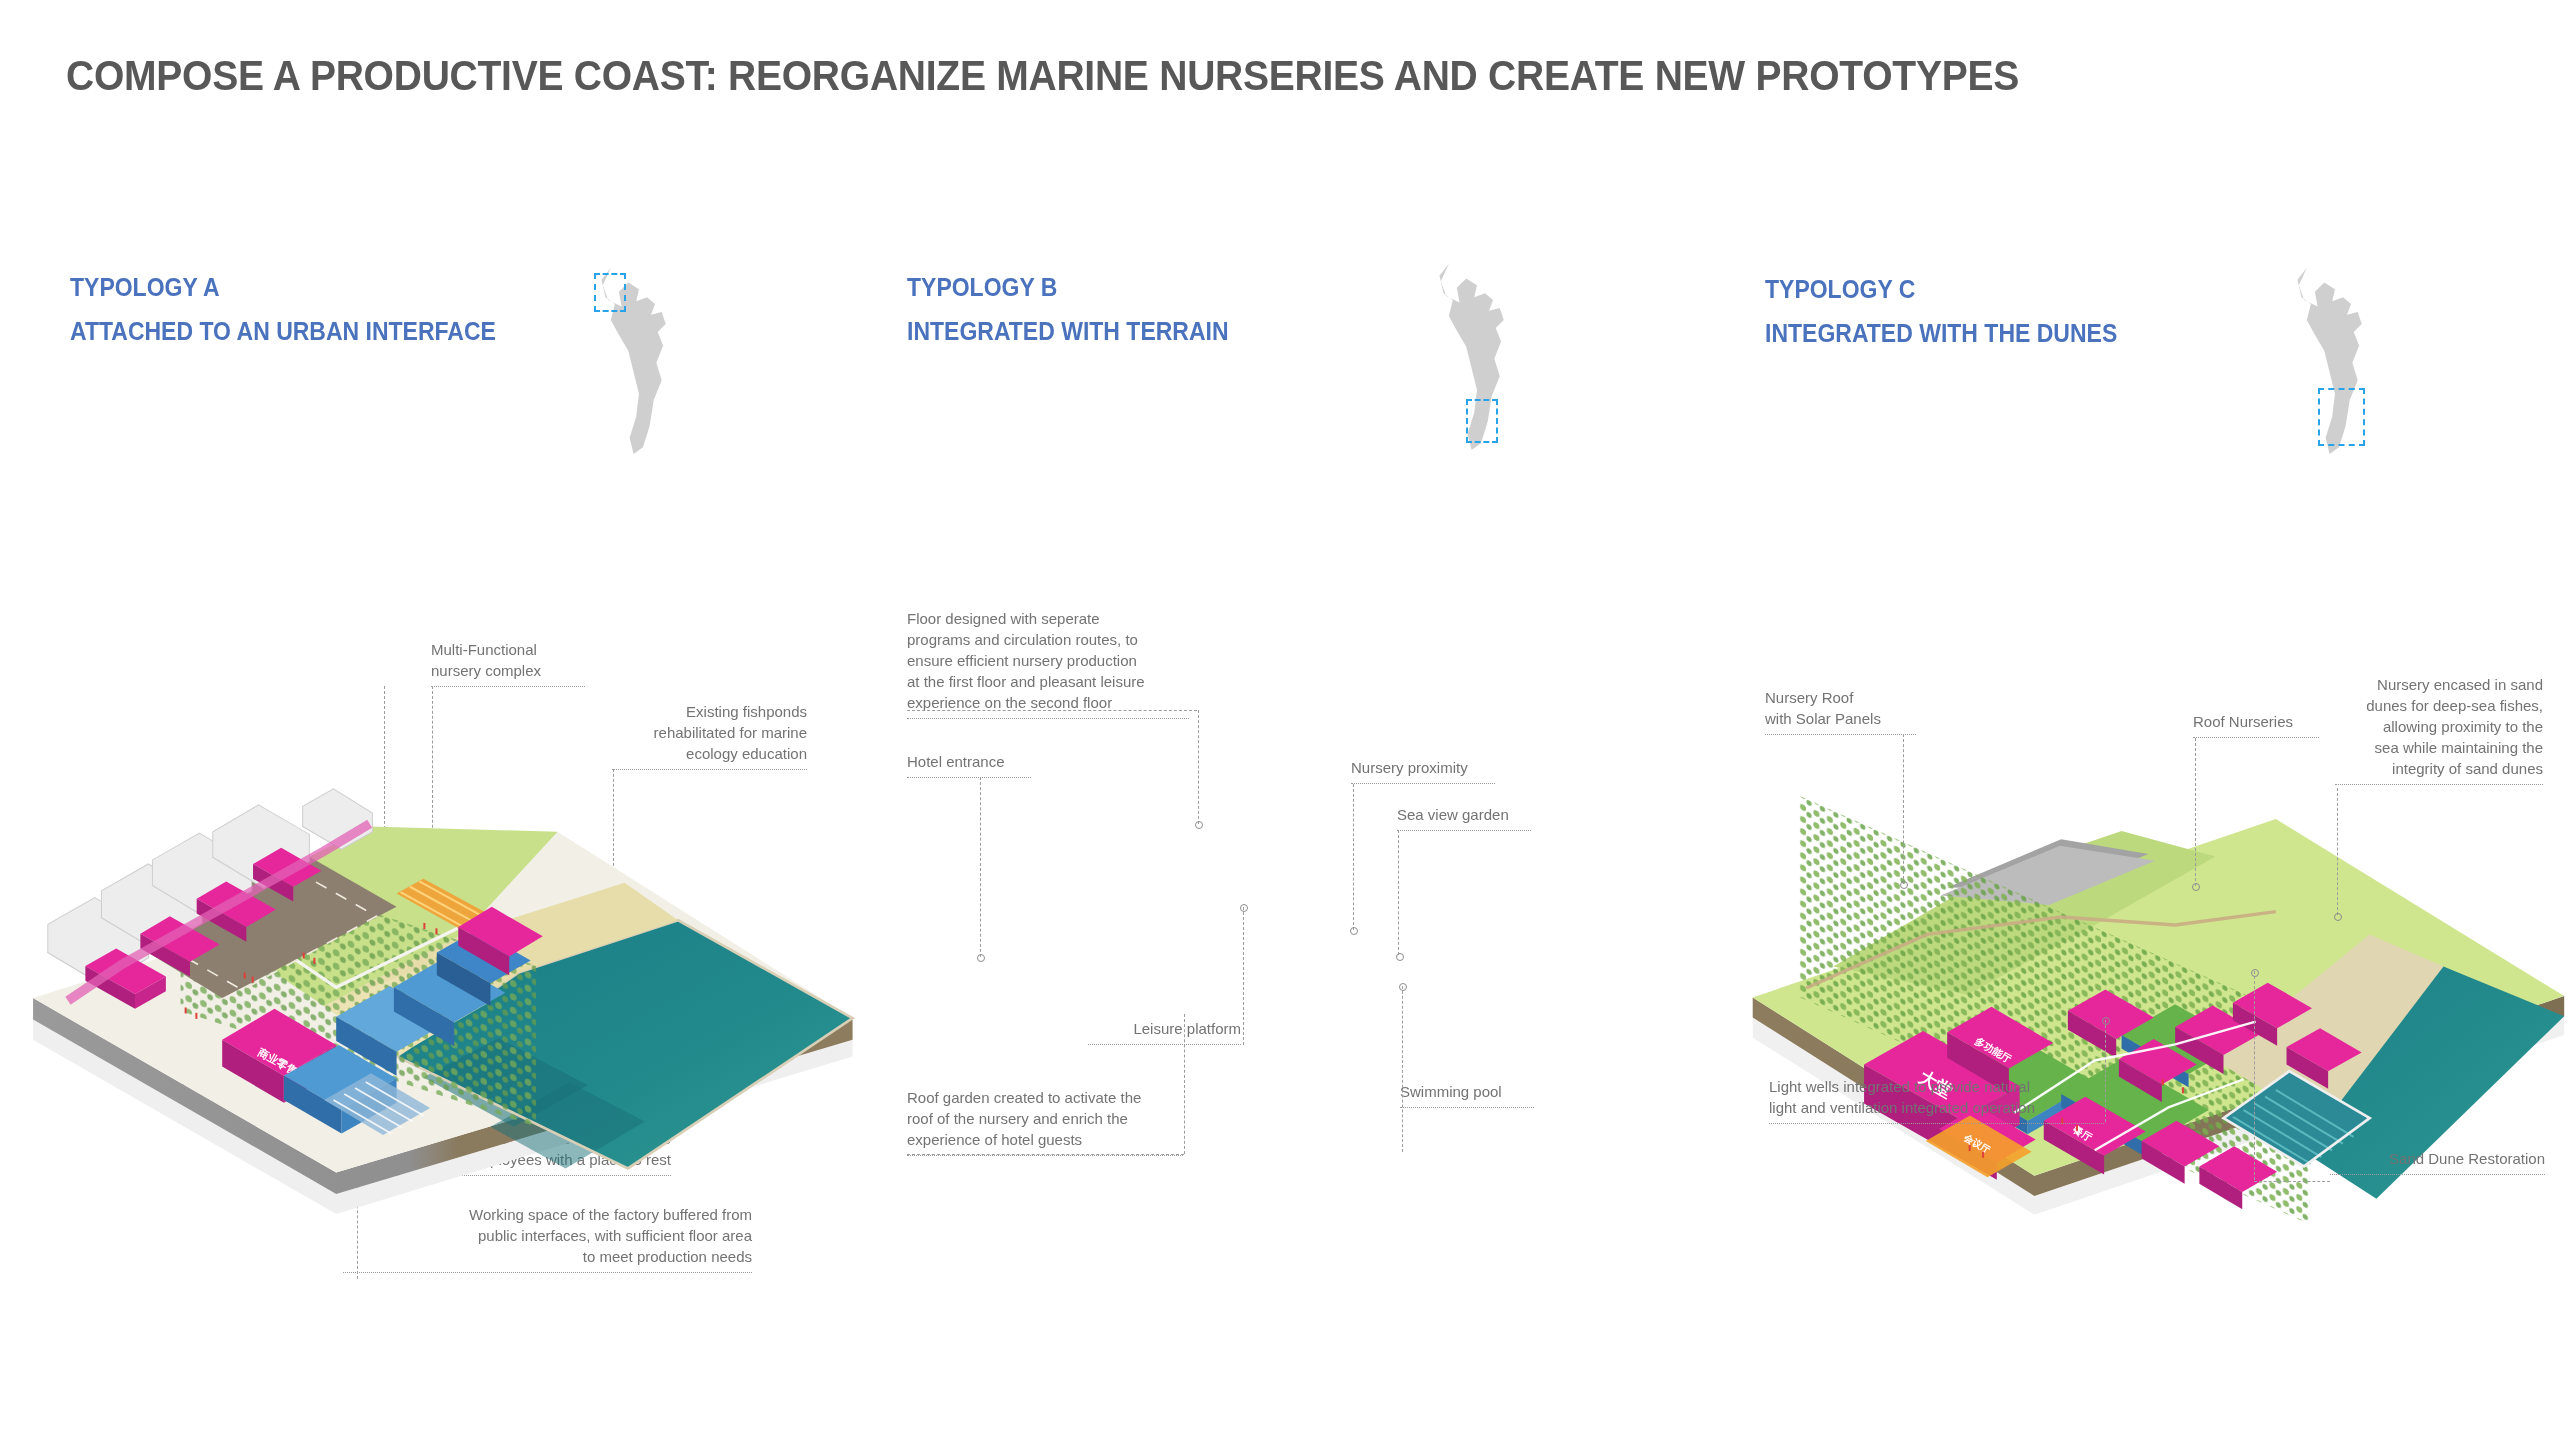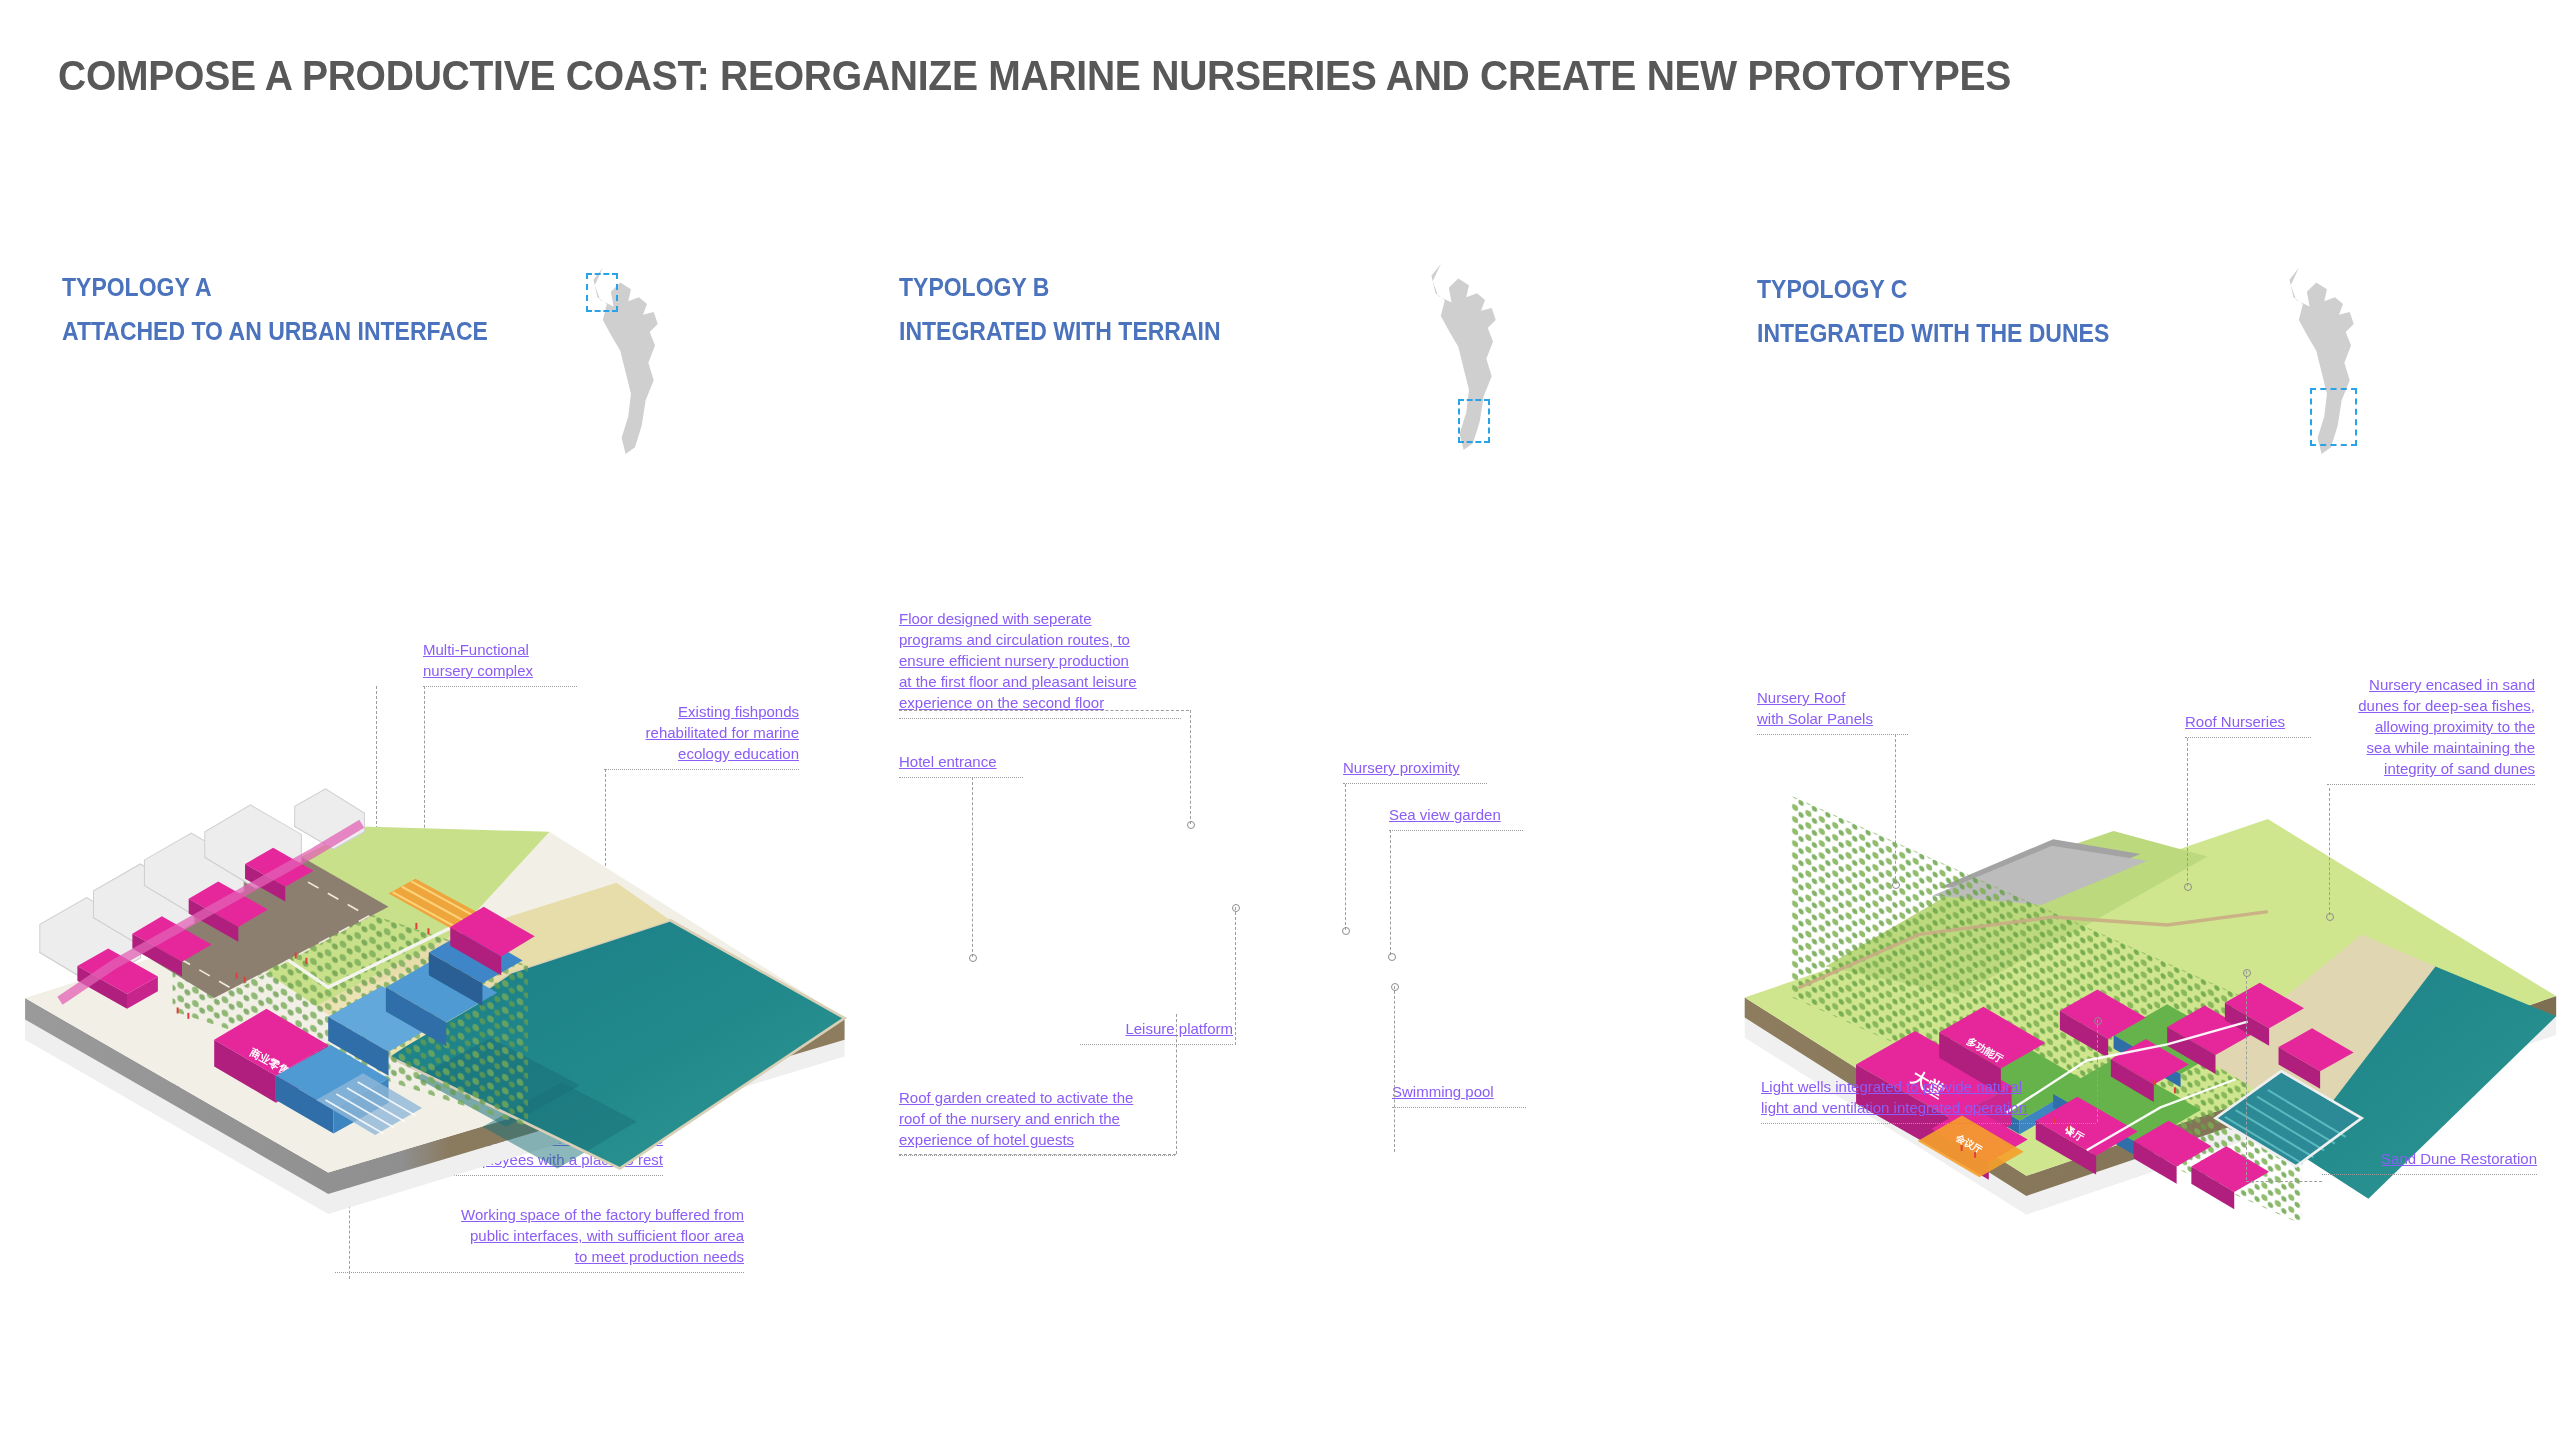--- a/index.html
+++ b/index.html
@@ -2,21 +2,21 @@
 <html style="font-size:10.7px"><head>
 <meta charset="utf-8">
 <title>Compose a Productive Coast</title>
 <style>
   html,body{margin:0;padding:0;background:#ffffff;}
   body{
     width:2576px;height:1437px;position:relative;overflow:hidden;
     font-family:"Liberation Sans","DejaVu Sans",sans-serif;
     -webkit-font-smoothing:antialiased;
   }
-  .board{position:absolute;inset:0;background:#fff;}
+  .board{position:absolute;inset:0;background:#fff;margin-left:8px;}
 
   
   #board-title{
     position:absolute;left:58px;top:52px;
     font-size:42px;font-weight:700;letter-spacing:-0.3px;
     color:#585858;white-space:nowrap;
     transform:scaleX(0.93);transform-origin:left center;
   }
 
   
@@ -38,21 +38,21 @@
   .locator{position:absolute;width:154px;height:195px;}
   #panel-a .locator{left:564px;top:262px;}
   #panel-b .locator{left:543px;top:258px;}
   #panel-c .locator{left:543px;top:262px;}
   .locator svg{width:100%;height:100%;display:block;}
   .loc-box{
     position:absolute;border:2.3px dashed #28a3e8;background:transparent;
   }
 
   
-  .anno{position:absolute;color:#8b5cf6;font-size:15px;line-height:21px;text-decoration:underline;}
+  .anno{position:absolute;color:#737373;font-size:15px;line-height:21px;}
   .anno .txt{
     padding-bottom:4.7px;border-bottom:1.1px dotted #9a9a9a;
     display:block;white-space:pre-line;
   }
   .anno.right .txt{text-align:right;}
   .anno.left .txt{text-align:left;}
   .anno.center .txt{}
 
   
   .lead-v{position:absolute;border-left:1.1px dashed #9d9d9d;width:0;}

